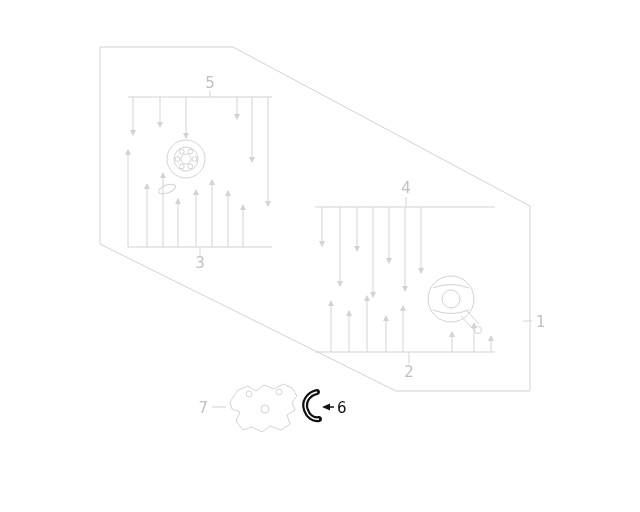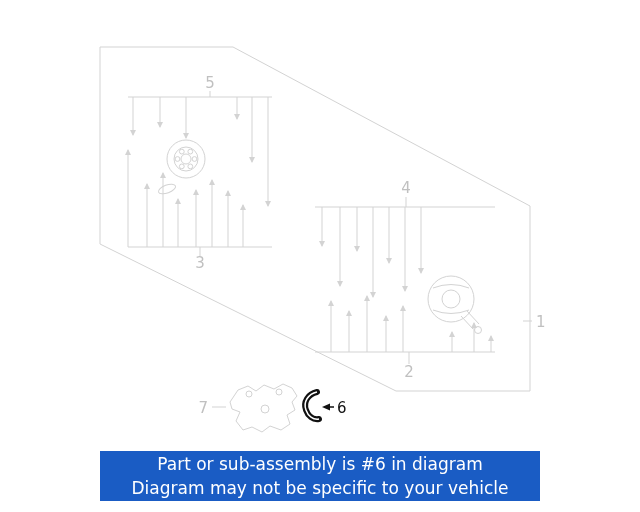--- a/index.html
+++ b/index.html
@@ -146,18 +146,14 @@
 
     <text class="part-label" x="210" y="88" text-anchor="middle">5</text>
     <text class="part-label" x="200" y="268" text-anchor="middle">3</text>
     <text class="part-label" x="406" y="193" text-anchor="middle">4</text>
     <text class="part-label" x="409" y="377" text-anchor="middle">2</text>
     <text class="part-label" x="536" y="327" text-anchor="start">1</text>
     <text class="part-label" x="208" y="413" text-anchor="end">7</text>
     <text class="hl-label" x="337" y="413" text-anchor="start">6</text>
   </svg>
 
-  <div class="banner">
-    <div>Part or sub-assembly is #6 in diagram</div>
-    <div>Diagram may not be specific to your vehicle</div>
-  </div>
 
 </div>
 
 </body></html>

